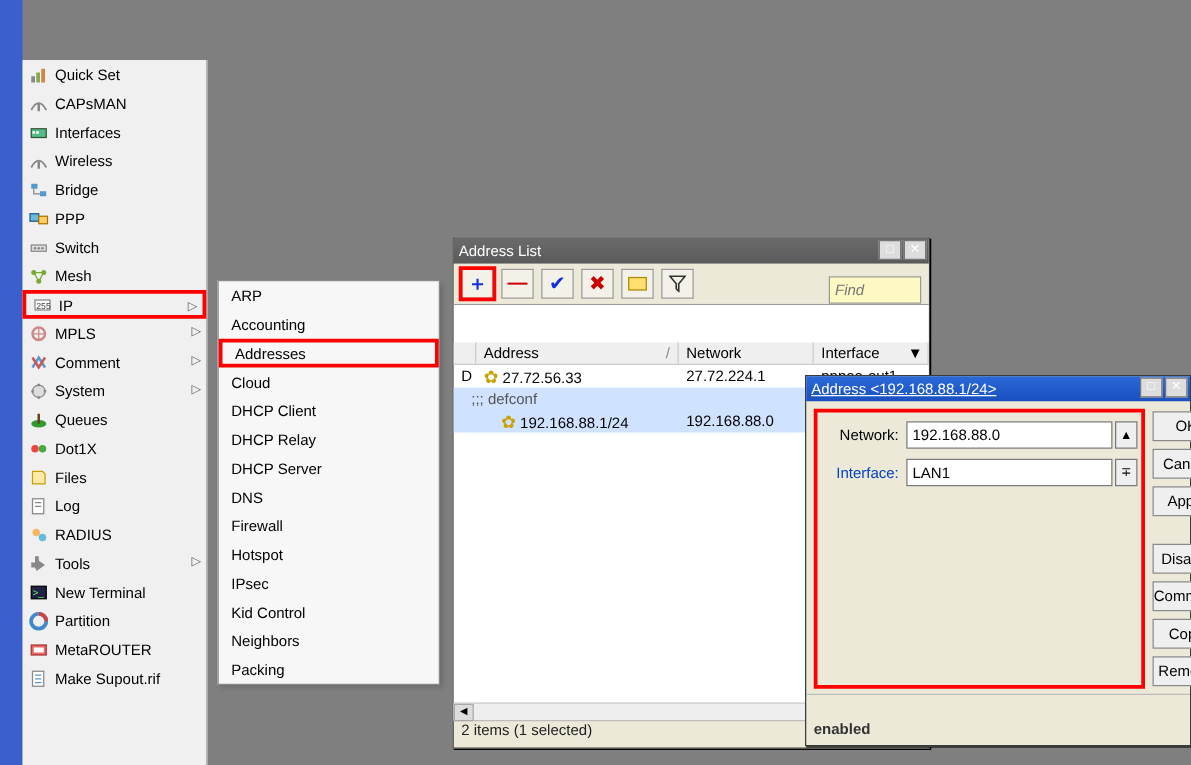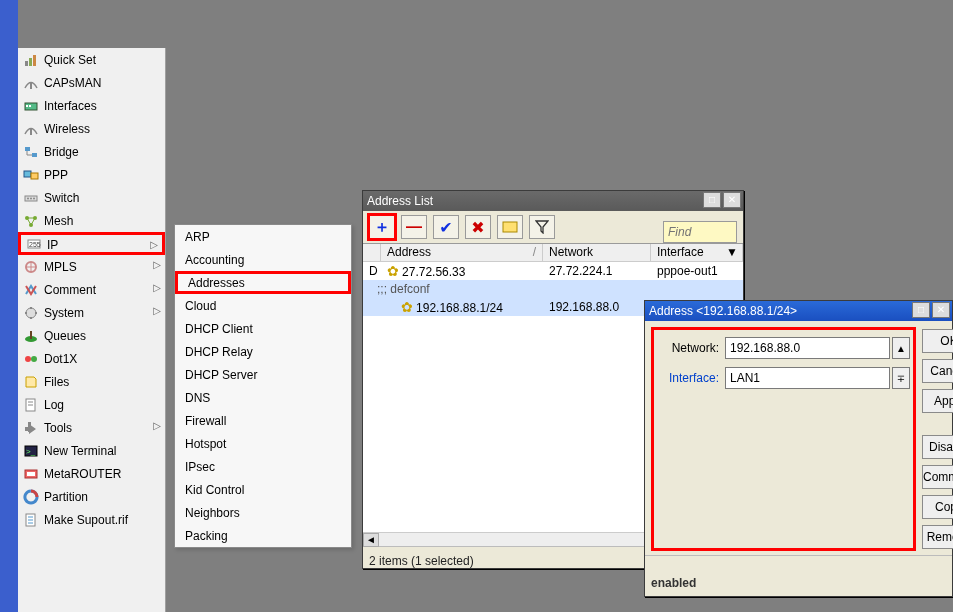--- a/index.html
+++ b/index.html
@@ -22,40 +22,40 @@
 
 .win { position: absolute; background: #ece9d8; border: 1px solid #3b3b3b; box-shadow: 1px 1px 0 #000; }
 .win-title { height: 20px; background: linear-gradient(#6a6a6a,#5a5a5a); color: #fff; display: flex; align-items: center; padding: 0 4px; font-size: 12px; position: relative; }
 .win-title .title-btns { position: absolute; right: 2px; top: 1px; display: flex; gap: 2px; }
 .title-btn { width: 18px; height: 16px; border: 1px solid #777; background: #ddd; font-size: 10px; line-height: 14px; text-align: center; cursor: pointer; }
 .address-list { left: 362px; top: 190px; width: 382px; }
 .toolbar { display: flex; align-items: center; gap: 6px; padding: 4px 6px; background: #ece9d8; position: relative; }
 .tbtn { width: 26px; height: 24px; border: 1px solid #9a9a9a; background: #f4f2e8; display: flex; align-items: center; justify-content: center; font-size: 16px; cursor: pointer; }
 .find-box { position: absolute; right: 6px; top: 10px; height: 22px; width: 74px; border: 1px solid #9a9a9a; background: #fef9c3; color: #888; font-style: italic; font-size: 12px; padding: 2px 4px; }
 .table { background: #fff; border-top: 1px solid #9a9a9a; }
-.thead { display: flex; height: 18px; border-bottom: 1px solid #ccc; background: #efefef; }
+.thead { display: flex; height: 18px; border-bottom: 1px solid #ccc; background: #efefef; margin-top: 30px; }
 .th { padding: 1px 6px; border-right: 1px solid #ccc; font-size: 12px; }
 .tbody { }
 .tr { display: flex; height: 18px; align-items: center; font-size: 12px; }
 .td { padding: 0 6px; }
 .row-comment { color: #555; padding-left: 14px; background: #cfe2ff;}
 .row-selected { background: #cfe2ff; }
 .col-flag { width: 18px; text-align: center; }
 .col-addr { width: 162px; }
 .col-net  { width: 108px; }
 .col-if   { flex: 1; }
 .flag-icon { color: #caa200; font-size: 14px; line-height: 14px; }
 .scroll-stub { height: 14px; background: #eee; border-top: 1px solid #ccc; position: relative; }
 .scroll-stub .l, .scroll-stub .r { position: absolute; top: 0; width: 16px; height: 14px; background: #ddd; border: 1px solid #aaa; font-size: 10px; text-align: center; line-height: 12px;}
 .scroll-stub .l { left: 0; } .scroll-stub .r { right: 0; }
-.status-bar { height: 22px; display: flex; align-items: flex-end; padding: 0 6px; border-top: 1px solid #bcbcbc; font-size: 12px; color: #222; }
+.status-bar { height: 22px; display: flex; align-items: flex-start; padding: 0 6px; border-top: 1px solid #bcbcbc; font-size: 12px; color: #222; }
 
 
 .addr-dialog { left: 644px; top: 300px; width: 309px; }
-.addr-dialog .win-title { background: linear-gradient(#2a6ad8,#1a4fc0); }
+.addr-dialog .win-title { background: linear-gradient(#2a6ad8,#1a4fc0); text-decoration: underline; }
 .dlg-body { display: flex; padding: 8px 6px 6px 8px; gap: 8px; }
 .form-col { flex: 1; }
 .form-row { display: flex; align-items: center; height: 30px; }
 .form-row label { width: 62px; text-align: right; margin-right: 6px; font-size: 12px; }
 .form-row .inp { flex: 1; height: 22px; border: 1px solid #7a7a7a; background: #fff; padding: 2px 4px; font-size: 12px; }
 .sel-inp { background: #2a6ad8; color: #fff; }
 .spin { width: 18px; height: 22px; border: 1px solid #7a7a7a; background: #efefef; display: flex; align-items: center; justify-content: center; font-size: 10px; margin-left: 2px; cursor: pointer;}
 .btn-col { width: 74px; display: flex; flex-direction: column; gap: 6px; }
 .winbtn { height: 24px; border: 1px solid #8a8a8a; background: #efefef; font-size: 12px; cursor: pointer; }
 .dlg-status { height: 36px; border-top: 1px solid #bcbcbc; padding: 20px 6px; font-size: 12px; color: #333; font-weight: bold; }
@@ -221,53 +221,62 @@
           <rect x="3" y="2" width="9" height="12" fill="#fff" stroke="#888"></rect>
           <line x1="5" y1="5" x2="10" y2="5" stroke="#888"></line>
           <line x1="5" y1="8" x2="10" y2="8" stroke="#888"></line>
         </svg>
       </span>
       <span>Log</span>
     </div>
     <div class="sidebar-item">
       <span class="ic">
         <svg width="16" height="16">
+          <circle cx="6" cy="6" r="3" fill="#f5b860"></circle>
+          <circle cx="11" cy="10" r="3" fill="#6bd"></circle>
+        </svg>
+      </span>
+      <span>RADIUS</span>
+    </div>
+    <div class="sidebar-item">
+      <span class="ic">
+        <svg width="16" height="16">
           <rect x="5" y="2" width="3" height="10" fill="#888"></rect>
           <path d="M3 7 L10 2 L10 5 L14 5 L14 9 L10 9 L10 12 Z" fill="#888" transform="rotate(180 8 8)"></path>
         </svg>
       </span>
       <span>Tools</span>
       <span class="arrow">▷</span>
     </div>
     <div class="sidebar-item">
       <span class="ic">
         <svg width="16" height="16">
           <rect x="2" y="3" width="12" height="10" fill="#224" stroke="#000"></rect>
           <text x="3" y="11" font-size="8" fill="#6f6" font-family="monospace">&gt;_</text>
         </svg>
       </span>
       <span>New Terminal</span>
     </div>
     <div class="sidebar-item">
       <span class="ic">
         <svg width="16" height="16">
+          <path d="M8 2 A6 6 0 1 1 7.9 2" fill="none" stroke="#48c" stroke-width="3"></path>
+          <path d="M8 2 A6 6 0 0 1 14 8" fill="none" stroke="#c44" stroke-width="3"></path>
+        </svg>
+      </span>
+      <span>Partition</span>
+    </div>
+    <div class="sidebar-item">
+      <span class="ic">
+        <svg width="16" height="16">
           <rect x="2" y="4" width="12" height="8" fill="#e66" stroke="#a33"></rect>
           <rect x="4" y="6" width="8" height="4" fill="#fff"></rect>
         </svg>
       </span>
       <span>MetaROUTER</span>
-    </div>
-    <div class="sidebar-item">
-      <span class="ic">
-        <svg width="16" height="16">
-          <path d="M8 2 A6 6 0 1 1 7.9 2" fill="none" stroke="#48c" stroke-width="3"></path>
-          <path d="M8 2 A6 6 0 0 1 14 8" fill="none" stroke="#c44" stroke-width="3"></path>
-        </svg>
-      </span>
-      <span>Partition</span>
     </div>
     <div class="sidebar-item">
       <span class="ic">
         <svg width="16" height="16">
           <rect x="3" y="2" width="9" height="12" fill="#fff" stroke="#888"></rect>
           <path d="M5 5 L10 5 M5 8 L10 8 M5 11 L10 11" stroke="#59c"></path>
         </svg>
       </span>
       <span>Make Supout.rif</span>
     </div>

